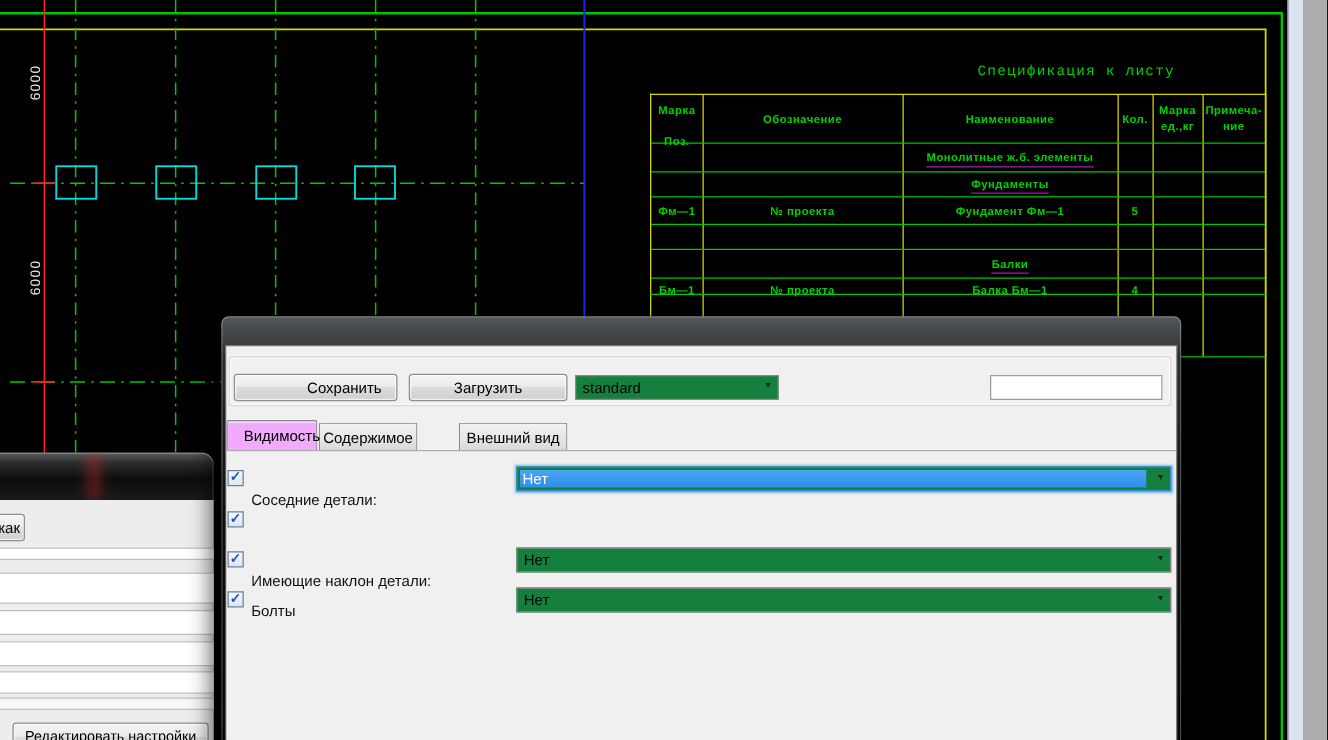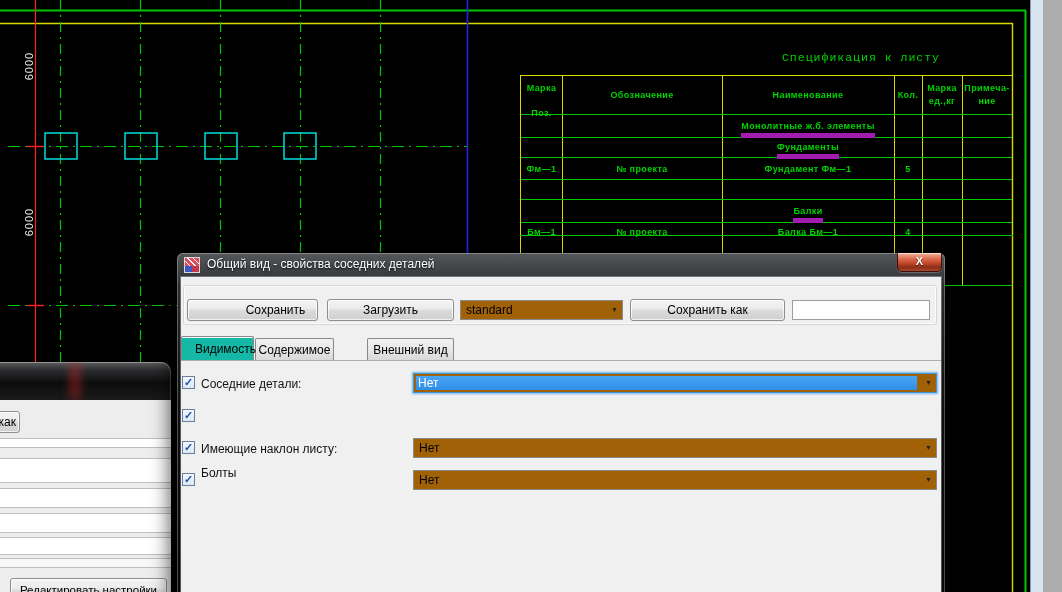--- a/index.html
+++ b/index.html
@@ -14,21 +14,21 @@
 
   
   #spec-title{position:absolute;left:660;top:51px;left:660px;width:280px;text-align:right;z-index:2;
               color:#00d200;font-size:11.5px;letter-spacing:1px;font-family:Liberation Mono, monospace;}
   #spec-table{position:absolute;left:520px;top:75px;width:493px;height:211px;z-index:2;
               box-sizing:border-box;border:1px solid #d9d900;border-bottom-color:#00c800;font-weight:bold;}
   .vline{position:absolute;top:0;bottom:0;width:1px;background:#d9d900;}
   .hline{position:absolute;left:0;right:0;height:1px;background:#00c800;}
   .cell{position:absolute;color:#00d200;font-size:9px;letter-spacing:.4px;text-align:center;
         white-space:nowrap;overflow:visible;line-height:11px;}
-  .cell.u{border-bottom:5px solid #a21caf;padding-bottom:1px;text-align:center;}
+  .cell.u{border-bottom:1px solid #a21caf;padding-bottom:1px;text-align:center;}
   #below-line{position:absolute;left:520px;top:235px;width:493px;height:1px;background:#00c800;z-index:2;}
 
   
   #scroll-strip{position:absolute;left:1030px;top:0;width:13px;height:592px;background:#d9e4f1;
                 border-left:1px solid #8f9aa8;z-index:3;box-sizing:border-box;}
   #outer-gray{position:absolute;left:1043px;top:0;width:19px;height:592px;background:#adadad;z-index:3;}
 
   
   .bgdlg{z-index:4;}
   #bg-titlebar{left:0;top:362px;width:171px;height:38px;border-radius:0 10px 0 0;
@@ -69,32 +69,32 @@
   #dlg-body{position:absolute;left:4px;top:24px;width:760px;height:321px;background:#f0f0f0;
             box-shadow:0 0 0 1px rgba(255,255,255,.3);}
   #groupbox{position:absolute;left:2px;top:8px;width:754px;height:40px;box-sizing:border-box;
             border:1px solid #d7d7d7;border-radius:3px;box-shadow:inset 0 0 0 1px #fbfbfb;}
   #btn-save{position:absolute;left:6px;top:22px;width:131px;height:22px;padding-left:46px;}
   #btn-load{position:absolute;left:146px;top:22px;width:127px;height:22px;}
   #combo-profile{position:absolute;left:279px;top:23px;width:163px;height:20px;}
   #btn-saveas{position:absolute;left:449px;top:22px;width:155px;height:22px;}
   #field-saveas{position:absolute;left:611px;top:23px;width:138px;height:20px;box-sizing:border-box;
                 background:#fff;border:1px solid #9d9d9d;font-size:12px;}
-  .combo{box-sizing:border-box;background:#a16207;border:1px solid #8a8a8a;font-size:12px;color:#000;
+  .combo{box-sizing:border-box;background:#15803d;border:1px solid #8a8a8a;font-size:12px;color:#000;
          line-height:18px;padding-left:5px;position:relative;white-space:nowrap;overflow:hidden;}
   .combo .arrow{position:absolute;right:4px;top:50%;transform:translateY(-52%);font-size:7px;color:#222;}
   .tab{position:absolute;box-sizing:border-box;border:1px solid #898989;border-bottom:none;
        border-radius:2px 2px 0 0;font-size:12px;display:flex;align-items:center;justify-content:center;
        background:linear-gradient(180deg,#f2f2f2 0%,#e5e5e5 60%,#d8d8d8 100%);color:#000;}
-  .tab.active{background:#14b8a6;z-index:2;box-shadow:inset 0 1px 0 #fff;padding-left:16px;}
+  .tab.active{background:#f0abfc;z-index:2;box-shadow:inset 0 1px 0 #fff;padding-left:16px;}
   #tabline{position:absolute;left:0;top:83px;width:760px;height:1px;background:#aeaeae;}
   .cbx{position:absolute;width:13px;height:13px;box-sizing:border-box;border:1px solid #6b7f9c;
        background:linear-gradient(180deg,#f4f9fd 0%,#d9e7f5 100%);color:#2456b0;font-size:11px;
        font-weight:bold;line-height:11px;text-align:center;}
-  .row-label{position:absolute;font-size:12px;color:#111;white-space:nowrap;}
+  .row-label{position:absolute;font-size:12px;color:#111;white-space:nowrap;margin-top:16px;}
   .row-combo{position:absolute;left:232px;width:524px;height:20px;}
   .row-combo.focused{border:1px solid #3d95d8;box-shadow:0 0 2px 1px rgba(110,175,235,.9);}
   .sel-fill{position:absolute;left:2px;top:2px;right:19px;bottom:2px;
             background:linear-gradient(180deg,#4aa5f5 0%,#2e8fe8 100%);
             color:#fff;font-size:12px;line-height:14px;padding-left:2px;}
 </style>
 </head>
 <body>
 
 <div id="root">
@@ -190,57 +190,47 @@
   <div class="abs bgdlg w7btn" id="bg-partial-btn">как</div>
   <div class="abs bgdlg bg-band" style="top:438px;height:10px;"></div>
   <div class="abs bgdlg bg-band" style="top:458px;height:25px;"></div>
   <div class="abs bgdlg bg-band" style="top:488px;height:20px;"></div>
   <div class="abs bgdlg bg-band" style="top:513px;height:20px;"></div>
   <div class="abs bgdlg bg-band" style="top:537px;height:18px;"></div>
   <div class="abs bgdlg bg-band" style="top:558px;height:10px;background:#f7f7f7;"></div>
   <div class="abs bgdlg w7btn" id="bg-edit-btn">Редактировать настройки</div>
 
   <div id="dlg">
-    <div id="dlg-titlebar">
-      <div id="dlg-icon">
-        <span class="ic-top"></span>
-        <span class="ic-bl"></span>
-        <span class="ic-br"></span>
-      </div>
-      <span id="dlg-title">Общий вид - свойства соседних деталей</span>
-      <div id="dlg-close">X</div>
-    </div>
 
     <div id="dlg-body">
       <div id="groupbox"></div>
       <div class="w7btn" id="btn-save">Сохранить</div>
       <div class="w7btn" id="btn-load">Загрузить</div>
       <div class="combo" id="combo-profile">
         <span>standard</span>
         <span class="arrow">▼</span>
       </div>
-      <div class="w7btn" id="btn-saveas">Сохранить как</div>
       <div id="field-saveas"></div>
 
       <div class="tab active" style="left:0;top:59px;width:73px;height:24px;">Видимость</div>
       <div class="tab" style="left:74px;top:61px;width:79px;height:22px;">Содержимое</div>
       <div class="tab" style="left:154px;top:61px;width:87px;height:22px;margin-left:32px;">Внешний вид</div>
       <div id="tabline"></div>
 
       <div class="cbx" style="left:1px;top:99px;">✓</div>
       <span class="row-label" style="left:20px;top:100px;">Соседние детали:</span>
       <div class="combo row-combo focused" style="top:96px;">
         <div class="sel-fill">Нет</div>
         <span class="arrow">▼</span>
       </div>
 
       <div class="cbx" style="left:1px;top:132px;">✓</div>
 
       <div class="cbx" style="left:1px;top:164px;">✓</div>
-      <span class="row-label" style="left:20px;top:165px;">Имеющие наклон листу:</span>
+      <span class="row-label" style="left:20px;top:165px;">Имеющие наклон детали:</span>
       <div class="combo row-combo" style="top:161px;">
         <span>Нет</span>
         <span class="arrow">▼</span>
       </div>
 
       <div class="cbx" style="left:1px;top:196px;">✓</div>
       <span class="row-label" style="left:20px;top:189px;">Болты</span>
       <div class="combo row-combo" style="top:193px;">
         <span>Нет</span>
         <span class="arrow">▼</span>

